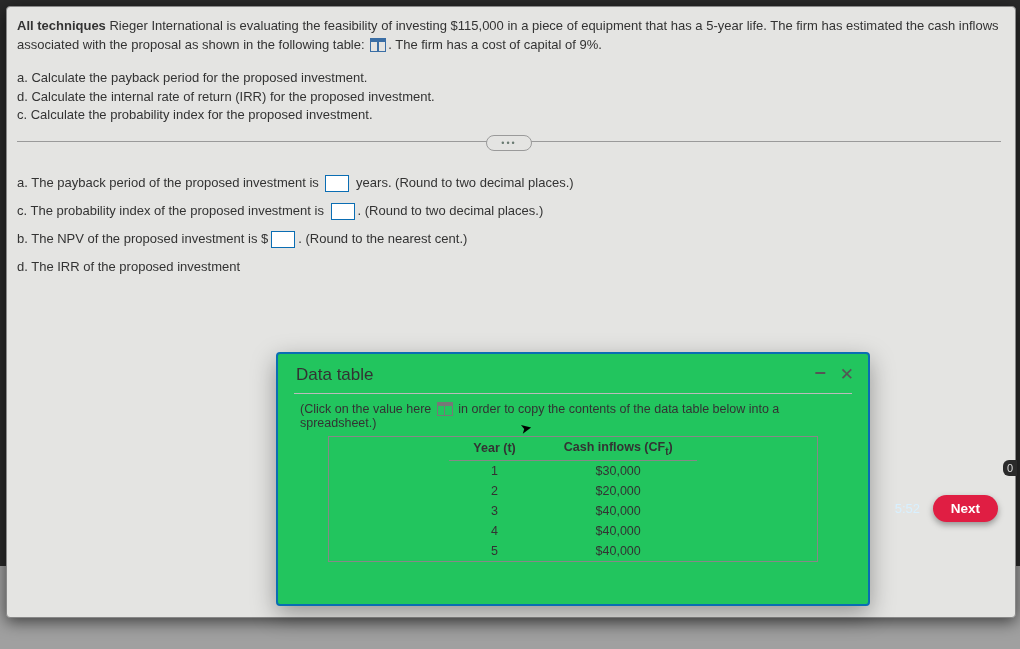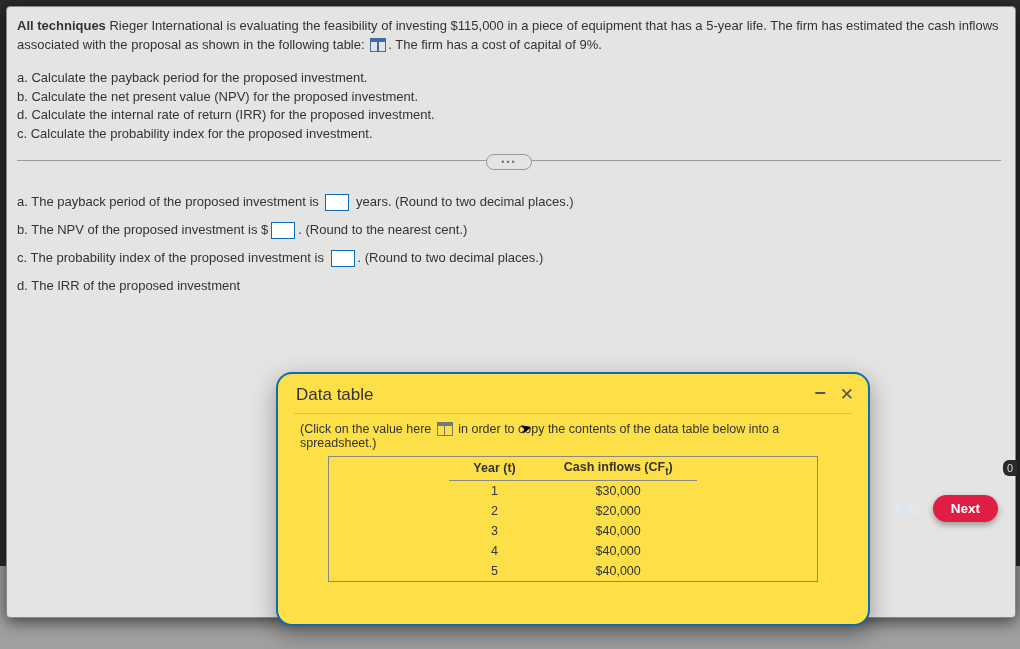--- a/index.html
+++ b/index.html
@@ -9,21 +9,21 @@
   .intro b{color:#333;}
   .table-icon{display:inline-block;width:14px;height:12px;border:1.5px solid #3a6ea5;background:linear-gradient(to bottom,#3a6ea5 0,#3a6ea5 3px,transparent 3px),linear-gradient(to right,transparent 0,transparent 6px,#3a6ea5 6px,#3a6ea5 7.5px,transparent 7.5px);vertical-align:text-bottom;margin:0 2px;}
   .qlist{margin-top:14px}
   .qlist div{margin:0 0;}
   .divider{position:relative;margin:16px 0 14px 0;height:18px;border-top:1px solid #9a9a9a;}
   .divider-knob{position:absolute;left:50%;top:-7px;transform:translateX(-50%);width:44px;height:14px;border:1px solid #9a9a9a;border-radius:8px;background:#e4e4e2;font-size:9px;text-align:center;line-height:14px;color:#6a7b72;letter-spacing:2px;}
   .answers{padding-left:0;}
   .answers .row{margin:9px 0;}
   .ibox{display:inline-block;min-width:18px;height:15px;border:1.5px solid #0a6db3;background:#fff;vertical-align:middle;margin:0 3px;padding:0 2px;font-size:12px;text-align:center;}
   
-  .modal{position:absolute;left:276px;top:372px;width:590px;height:250px;background:#fde047;border:2px solid #0a6db3;border-radius:16px;box-shadow:0 8px 24px rgba(0,0,0,.35);}
+  .modal{position:absolute;left:276px;top:352px;width:590px;height:250px;background:#22c55e;border:2px solid #0a6db3;border-radius:4px;box-shadow:0 8px 24px rgba(0,0,0,.35);}
   .modal .head{display:flex;justify-content:space-between;align-items:center;padding:10px 14px 2px 18px;}
   .modal .title{font-size:17px;color:#333;}
   .modal .hicons{display:flex;gap:14px;align-items:center;color:#555;}
   .modal .min{font-size:20px;font-weight:bold;line-height:0;position:relative;top:-4px;}
   .modal .close{font-size:17px;cursor:pointer;}
   .modal hr{border:none;border-top:1px solid #bbb;margin:6px 16px;}
   .modal .hint{padding:2px 22px 6px 22px;font-size:12.5px;color:#333;}
   .dtbl{margin:0 auto;border-collapse:collapse;font-size:12.5px;color:#333;}
   .dtbl th,.dtbl td{padding:3px 24px;text-align:center;}
   .dtbl thead th{border-bottom:1.5px solid #888;font-weight:bold;}
@@ -43,41 +43,40 @@
     <div class="content">
 
       <div class="intro">
         <b>All techniques</b>
         <span>Rieger International is evaluating the feasibility of investing $115,000 in a piece of equipment that has a 5-year life. The firm has estimated the cash inflows associated with the proposal as shown in the following table:</span>
         <span class="table-icon"></span><span>. The firm has a cost of capital of 9%.</span>
       </div>
 
       <div class="qlist">
         <div>a.  Calculate the payback period for the proposed investment.</div>
-        <div>b.  Calculate the  net present value (NPV) for the proposed investment.</div>
         <div>d.  Calculate the internal rate of return (IRR) for the proposed investment.</div>
         <div>c.  Calculate the probability index for the proposed investment.</div>
       </div>
 
       <div class="divider">
         <div class="divider-knob">•••</div>
       </div>
 
       <div class="answers">
         <div class="row">
           <span>a. The payback period of the proposed investment is</span>
           <span class="ibox"></span>
           <span> years.  (Round to two decimal places.)</span>
         </div>
         <div class="row">
-          <span>b. The NPV of the proposed investment is $</span><span class="ibox"></span><span>.  (Round to the nearest cent.)</span>
+          <span>c. The probability index of the proposed investment is</span>
+          <span class="ibox"></span><span>.  (Round to two decimal places.)</span>
         </div>
         <div class="row">
-          <span>c. The probability index of the proposed investment is</span>
-          <span class="ibox"></span><span>.  (Round to two decimal places.)</span>
+          <span>b. The NPV of the proposed investment is $</span><span class="ibox"></span><span>.  (Round to the nearest cent.)</span>
         </div>
         <div class="row">
           <span>d. The IRR of the proposed investment</span>
         </div>
       </div>
 
     </div>
   </div>
 
   <div class="modal">

